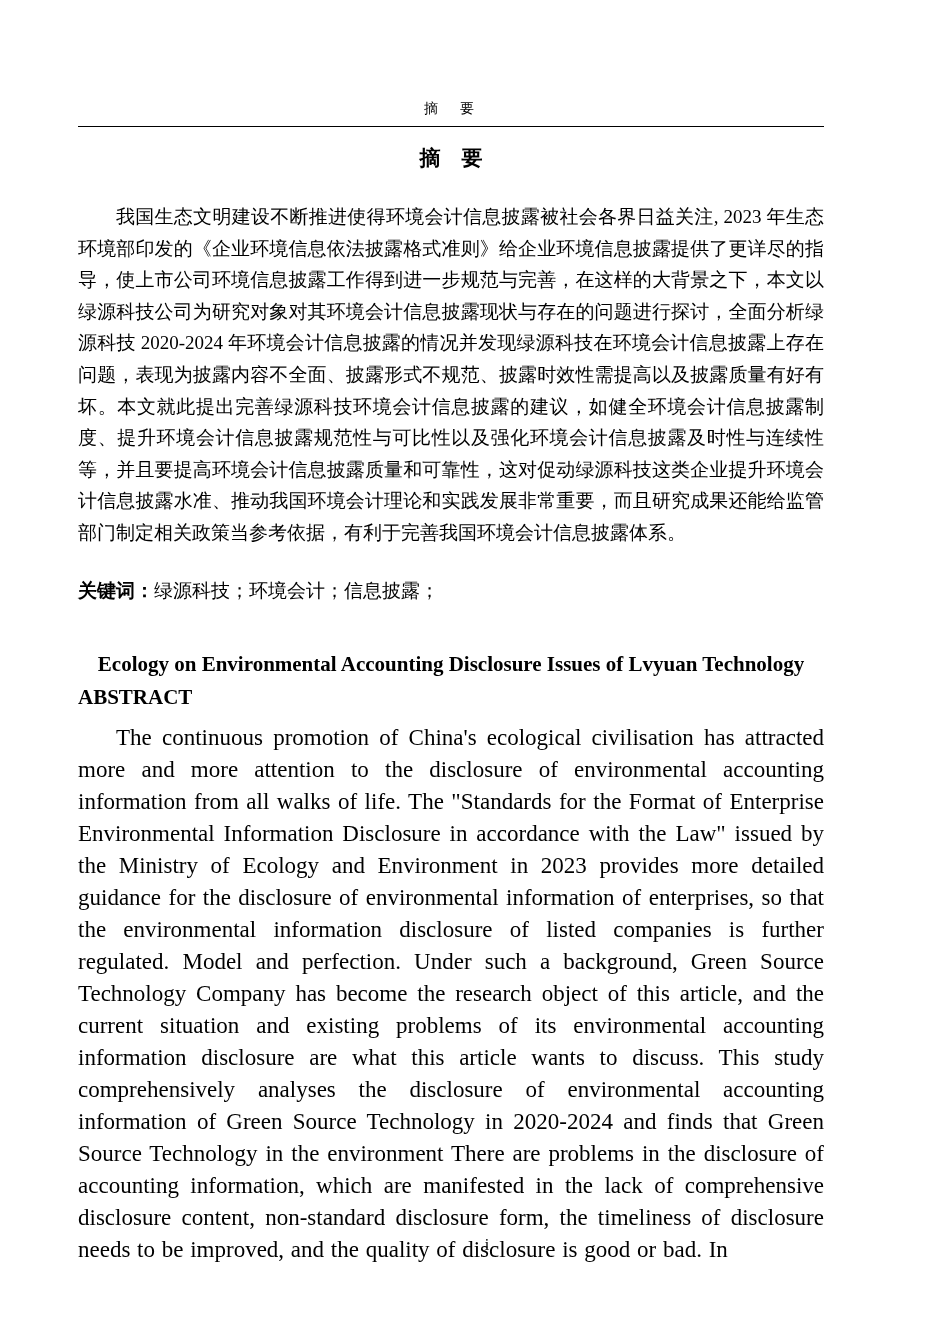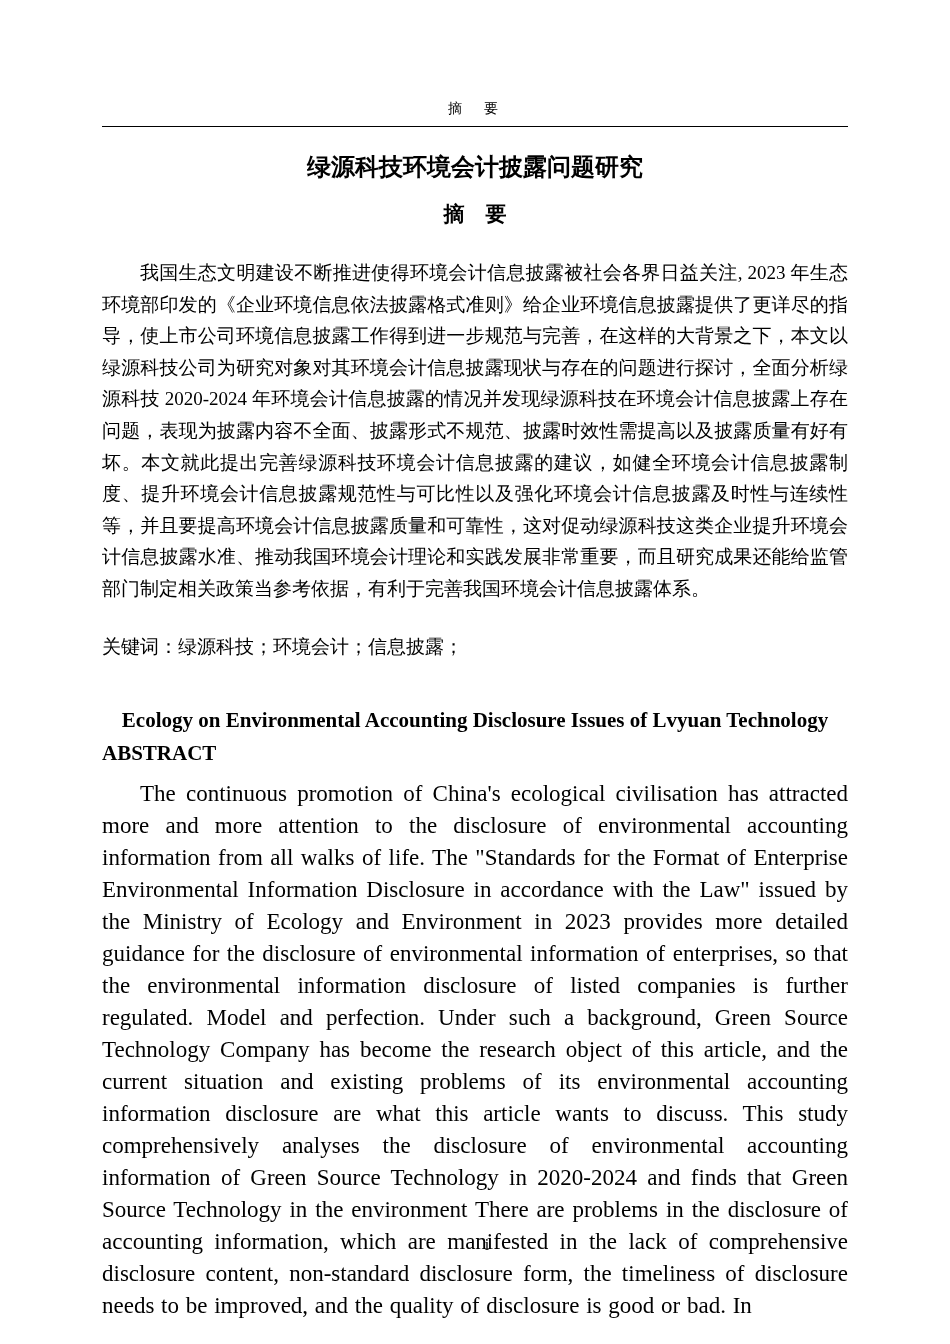--- a/index.html
+++ b/index.html
@@ -9,21 +9,21 @@
     height: 1344px;
     overflow: hidden;
     font-family: "Liberation Serif", "DejaVu Serif", serif;
     color: #000;
   }
   .page {
     position: relative;
     width: 805px;
     height: 1344px;
     background: #ffffff;
-    padding: 0 90px 0 102px;
+    padding: 0 90px 0 78px;
   }
   .content { width: 746px; }
 
   .running-header {
     padding-top: 100px;
     text-align: center;
     font-size: 14px;
     letter-spacing: 4px;
     border-bottom: 1.5px solid #000;
     padding-bottom: 8px;
@@ -52,21 +52,21 @@
     text-align: justify;
     text-indent: 2em;
     font-family: Liberation Serif, serif;
   }
 
   .keywords {
     margin-top: 26px;
     font-size: 19px;
     line-height: 31px;
   }
-  .kw-label { font-weight: normal; text-align: right; }
+  .kw-label { font-weight: bold; text-align: right; }
 
   .en-title {
     margin-top: 42px;
     text-align: center;
     font-size: 21px;
     font-weight: bold;
     line-height: 33px;
   }
 
   .en-abstract-heading {
@@ -95,21 +95,20 @@
   }
 </style>
 </head>
 <body>
 
 <div class="page">
   <div class="content">
 
     <div class="running-header">摘　要</div>
 
-    <h1 class="zh-title">绿源科技环境会计披露问题研究</h1>
 
     <h2 class="zh-abstract-heading">摘　要</h2>
 
     <p class="zh-body">我国生态文明建设不断推进使得环境会计信息披露被社会各界日益关注, 2023 年生态环境部印发的《企业环境信息依法披露格式准则》给企业环境信息披露提供了更详尽的指导，使上市公司环境信息披露工作得到进一步规范与完善，在这样的大背景之下，本文以绿源科技公司为研究对象对其环境会计信息披露现状与存在的问题进行探讨，全面分析绿源科技 2020-2024 年环境会计信息披露的情况并发现绿源科技在环境会计信息披露上存在问题，表现为披露内容不全面、披露形式不规范、披露时效性需提高以及披露质量有好有坏。本文就此提出完善绿源科技环境会计信息披露的建议，如健全环境会计信息披露制度、提升环境会计信息披露规范性与可比性以及强化环境会计信息披露及时性与连续性等，并且要提高环境会计信息披露质量和可靠性，这对促动绿源科技这类企业提升环境会计信息披露水准、推动我国环境会计理论和实践发展非常重要，而且研究成果还能给监管部门制定相关政策当参考依据，有利于完善我国环境会计信息披露体系。</p>
 
     <p class="keywords"><span class="kw-label">关键词：</span><span>绿源科技；环境会计；信息披露；</span></p>
 
     <h2 class="en-title">Ecology on Environmental Accounting Disclosure Issues of Lvyuan Technology</h2>
 
     <h3 class="en-abstract-heading">ABSTRACT</h3>

